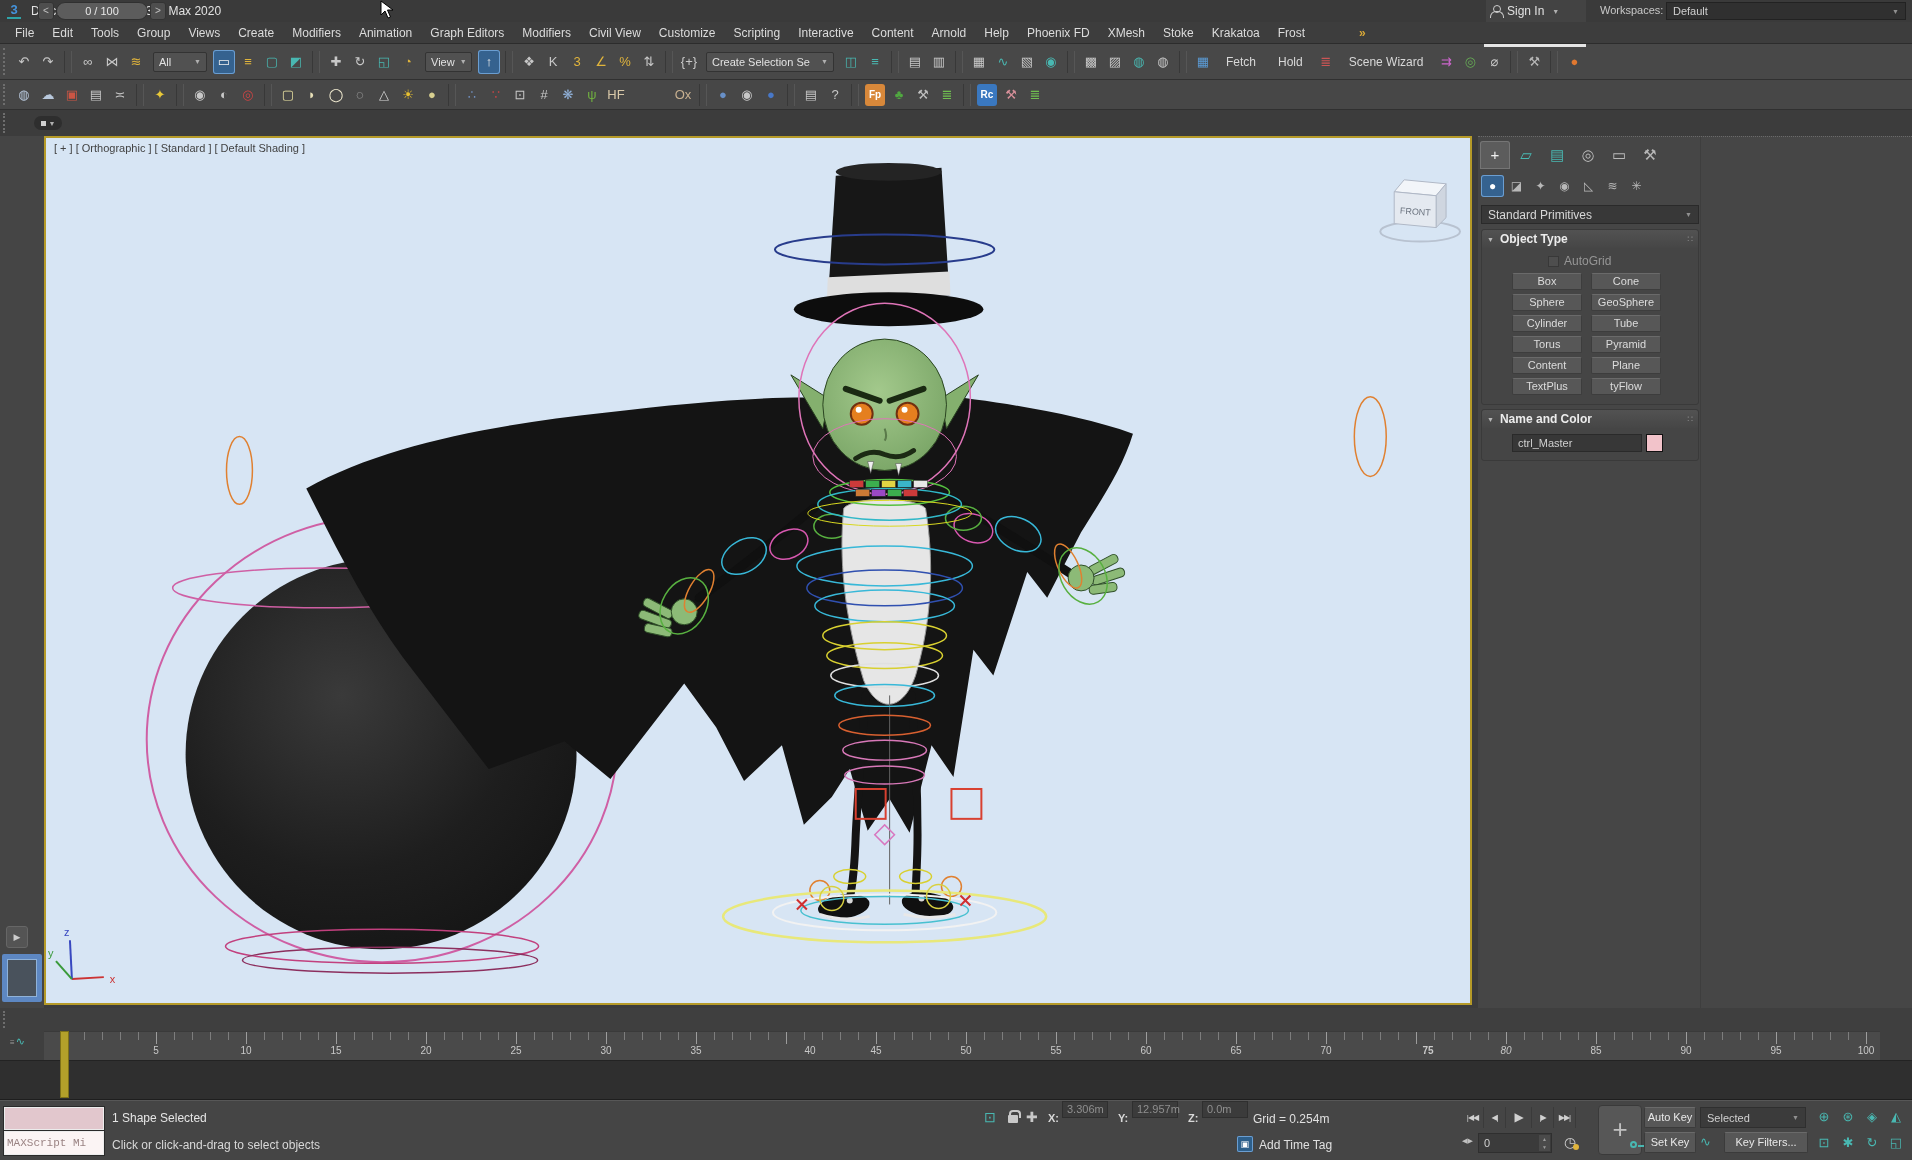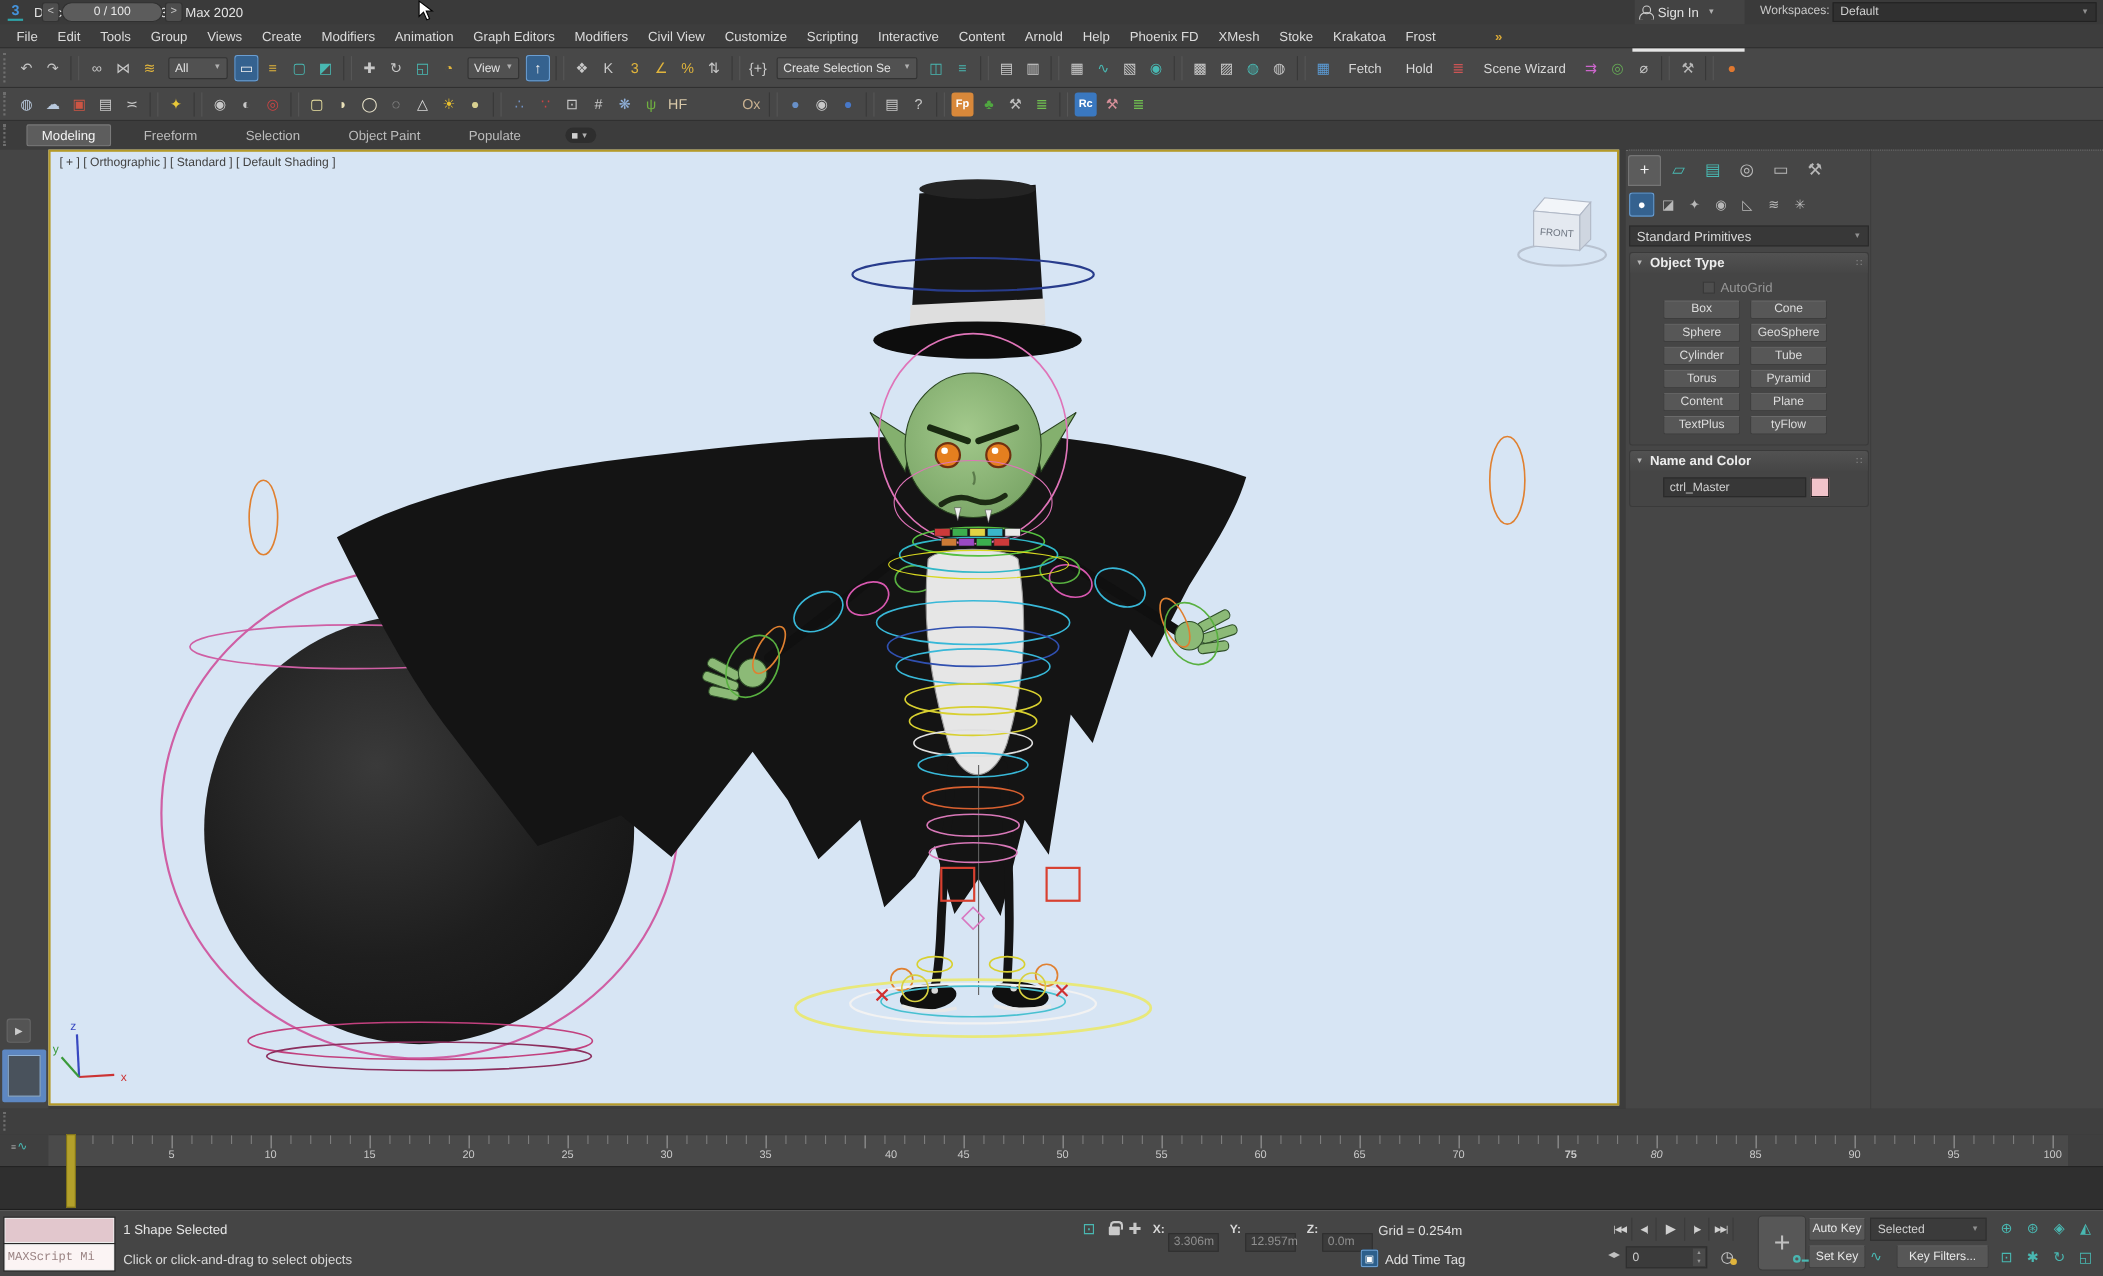--- a/index.html
+++ b/index.html
@@ -103,21 +103,21 @@
   
   #statusbar{position:absolute;left:0;top:1100px;width:1912px;height:60px;background:#454545;border-top:1px solid #575757}
   #mxs-pink{position:absolute;left:4px;top:6px;width:100px;height:23px;background:#e2c7cd;border:1px solid #ececec;outline:1px solid #2a2a2a}
   #mxs-white{position:absolute;left:4px;top:30px;width:100px;height:24px;background:#fbf4f4;border:1px solid #ececec;outline:1px solid #2a2a2a;font-family:"Liberation Mono","DejaVu Sans Mono",monospace;font-size:11px;color:#9a8383;line-height:22px;padding-left:2px;white-space:nowrap;overflow:hidden}
   #sel-status{position:absolute;left:112px;top:10px;font-size:12px;color:#e6e6e6}
   #prompt-line{position:absolute;left:112px;top:37px;font-size:12px;color:#d8d8d8}
   .sb-ic{position:absolute;top:8px;font-size:14px;color:#c8c8c8;text-align:center}
   .i-lock{position:absolute;left:1008px;top:14px;width:10px;height:8px;background:#c9c9c9;border-radius:1px}
   .i-lock::before{content:"";position:absolute;left:1px;top:-5px;width:8px;height:6px;border:2px solid #c9c9c9;border-bottom:none;border-radius:4px 4px 0 0}
   .xyzl{position:absolute;top:11px;font-size:11px;font-weight:bold;color:#d8d8d8}
-  .xyzf{position:absolute;top:20px;width:46px;height:17px;background:#3b3b3b;border:1px solid #2f2f2f;color:#8f8f8f;font-size:11px;line-height:15px;padding-left:4px}
+  .xyzf{position:absolute;top:0;width:46px;height:17px;background:#3b3b3b;border:1px solid #2f2f2f;color:#8f8f8f;font-size:11px;line-height:15px;padding-left:4px}
   #grid-label{position:absolute;left:1253px;top:11px;font-size:12px;color:#e0e0e0}
   #att-icon{position:absolute;left:1237px;top:35px;width:16px;height:16px;background:#2d5f8b;border-radius:2px;color:#fff;font-size:9px;text-align:center;line-height:16px;box-shadow:inset 0 0 0 1px #6b9ed1}
   #att-text{position:absolute;left:1259px;top:37px;font-size:12px;color:#e0e0e0}
   #playback{position:absolute;left:1462px;top:6px;display:flex}
   .pb-btn{min-width:22px;height:21px;color:#d0d0d0;font-size:8px;letter-spacing:-1px;text-align:center;line-height:21px;border-right:1px solid #3a3a3a;padding:0 2px}
   .pb-btn.play{font-size:12px;min-width:26px}
   #fr-arrows{position:absolute;left:1462px;top:36px;font-size:7px;color:#c0c0c0}
   #fr-field{position:absolute;left:1478px;top:32px;width:74px;height:20px;background:#3b3b3b;border:1px solid #2f2f2f;color:#d0d0d0;font-size:11px;line-height:18px;padding-left:5px}
   #fr-field .spin{position:absolute;right:1px;top:1px;bottom:1px;width:11px;background:#4a4a4a;color:#9a9a9a;font-size:5px;line-height:8px;text-align:center}
   #clock-ic{position:absolute;left:1564px;top:33px;font-size:14px;color:#c8c8c8}
@@ -308,27 +308,20 @@
       <span class="tb-ic" style="color: rgb(192, 192, 192);">⚒</span>
       <span class="tb-ic" style="color: rgb(112, 192, 80);">≣</span>
       <span class="tb-sep"></span>
       <span class="tb-ic badge" style="color: rgb(255, 255, 255); background: rgb(58, 120, 192);">Rc</span>
       <span class="tb-ic" style="color: rgb(216, 144, 154);">⚒</span>
       <span class="tb-ic" style="color: rgb(112, 192, 80);">≣</span>
     </div>
 
   <div id="ribbon">
     <span class="vdots" style="top:3px;bottom:3px"></span>
-    <span style="display:flex">
-        <span class="rtab active">Modeling</span>
-        <span class="rtab">Freeform</span>
-        <span class="rtab">Selection</span>
-        <span class="rtab">Object Paint</span>
-        <span class="rtab">Populate</span>
-      </span>
     <span id="ribbon-pill">
         <i></i>
         <b>▼</b>
       </span>
   </div>
 
   <div id="main">
     <div id="left-gutter">
       <div class="gutter-btn">▶</div>
       <div class="layout-tab">

